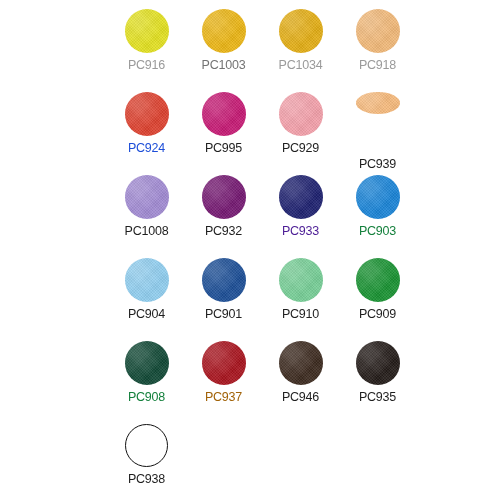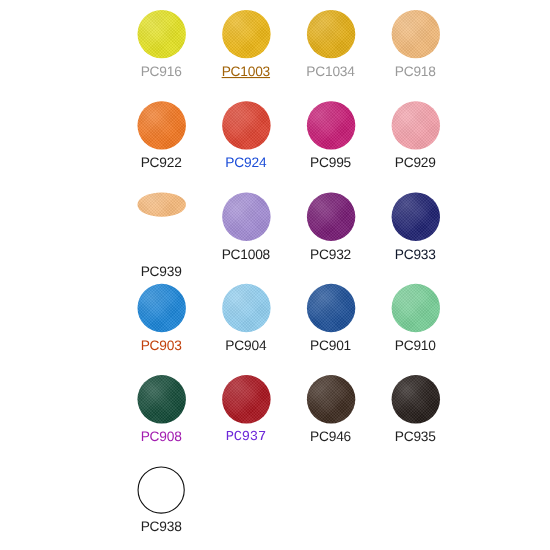--- a/index.html
+++ b/index.html
@@ -90,33 +90,29 @@
 <body>
 
 <div id="swatch-chart">
   <div class="swatch-grid">
       <div class="swatch-cell">
         <div class="swatch-dot" style="background: rgb(226, 224, 34);"></div>
         <div class="swatch-label" style="color: rgb(154, 154, 154);">PC916</div>
       </div>
       <div class="swatch-cell">
         <div class="swatch-dot" style="background: rgb(234, 181, 22);"></div>
-        <div class="swatch-label" style="color: #a16207; text-decoration: underline;">PC1003</div>
+        <div class="swatch-label" style="color: #737373;">PC1003</div>
       </div>
       <div class="swatch-cell">
         <div class="swatch-dot" style="background: rgb(226, 173, 22);"></div>
         <div class="swatch-label" style="color: rgb(154, 154, 154);">PC1034</div>
       </div>
       <div class="swatch-cell">
         <div class="swatch-dot" style="background: rgb(240, 184, 121);"></div>
         <div class="swatch-label" style="color: rgb(154, 154, 154);">PC918</div>
-      </div>
-      <div class="swatch-cell">
-        <div class="swatch-dot" style="background: rgb(240, 118, 33);"></div>
-        <div class="swatch-label" style="color: rgb(31, 31, 31);">PC922</div>
       </div>
       <div class="swatch-cell">
         <div class="swatch-dot" style="background: rgb(220, 66, 48);"></div>
         <div class="swatch-label" style="color: #1d4ed8;">PC924</div>
       </div>
       <div class="swatch-cell">
         <div class="swatch-dot" style="background: rgb(197, 27, 116);"></div>
         <div class="swatch-label" style="color: rgb(31, 31, 31);">PC995</div>
       </div>
       <div class="swatch-cell">
@@ -130,45 +126,49 @@
       <div class="swatch-cell">
         <div class="swatch-dot" style="background: rgb(161, 139, 210);"></div>
         <div class="swatch-label" style="color: rgb(31, 31, 31);">PC1008</div>
       </div>
       <div class="swatch-cell">
         <div class="swatch-dot" style="background: rgb(117, 26, 114);"></div>
         <div class="swatch-label" style="color: rgb(31, 31, 31);">PC932</div>
       </div>
       <div class="swatch-cell">
         <div class="swatch-dot" style="background: rgb(31, 34, 112);"></div>
-        <div class="swatch-label" style="color: #0f172a; text-align: center;">PC933</div>
+        <div class="swatch-label" style="color: #4c1d95; text-align: center;">PC933</div>
       </div>
       <div class="swatch-cell">
         <div class="swatch-dot" style="background: rgb(27, 132, 214);"></div>
-        <div class="swatch-label" style="color: #c2410c;">PC903</div>
+        <div class="swatch-label" style="color: #15803d;">PC903</div>
       </div>
       <div class="swatch-cell">
         <div class="swatch-dot" style="background: rgb(144, 205, 238);"></div>
         <div class="swatch-label" style="color: rgb(31, 31, 31);">PC904</div>
       </div>
       <div class="swatch-cell">
         <div class="swatch-dot" style="background: rgb(29, 79, 150);"></div>
         <div class="swatch-label" style="color: rgb(31, 31, 31);">PC901</div>
       </div>
       <div class="swatch-cell">
         <div class="swatch-dot" style="background: rgb(119, 205, 150);"></div>
         <div class="swatch-label" style="color: rgb(31, 31, 31);">PC910</div>
       </div>
       <div class="swatch-cell">
+        <div class="swatch-dot" style="background: rgb(26, 146, 51);"></div>
+        <div class="swatch-label" style="color: rgb(31, 31, 31);">PC909</div>
+      </div>
+      <div class="swatch-cell">
         <div class="swatch-dot" style="background: rgb(18, 73, 54);"></div>
-        <div class="swatch-label" style="color: #a21caf;">PC908</div>
+        <div class="swatch-label" style="color: #15803d;">PC908</div>
       </div>
       <div class="swatch-cell">
         <div class="swatch-dot" style="background: rgb(168, 21, 31);"></div>
-        <div class="swatch-label" style="color: #6d28d9; font-family: Liberation Mono, monospace;">PC937</div>
+        <div class="swatch-label" style="color: #a16207;">PC937</div>
       </div>
       <div class="swatch-cell">
         <div class="swatch-dot" style="background: rgb(61, 43, 32);"></div>
         <div class="swatch-label" style="color: rgb(31, 31, 31);">PC946</div>
       </div>
       <div class="swatch-cell">
         <div class="swatch-dot" style="background: rgb(36, 28, 25);"></div>
         <div class="swatch-label" style="color: rgb(31, 31, 31);">PC935</div>
       </div>
       <div class="swatch-cell">

